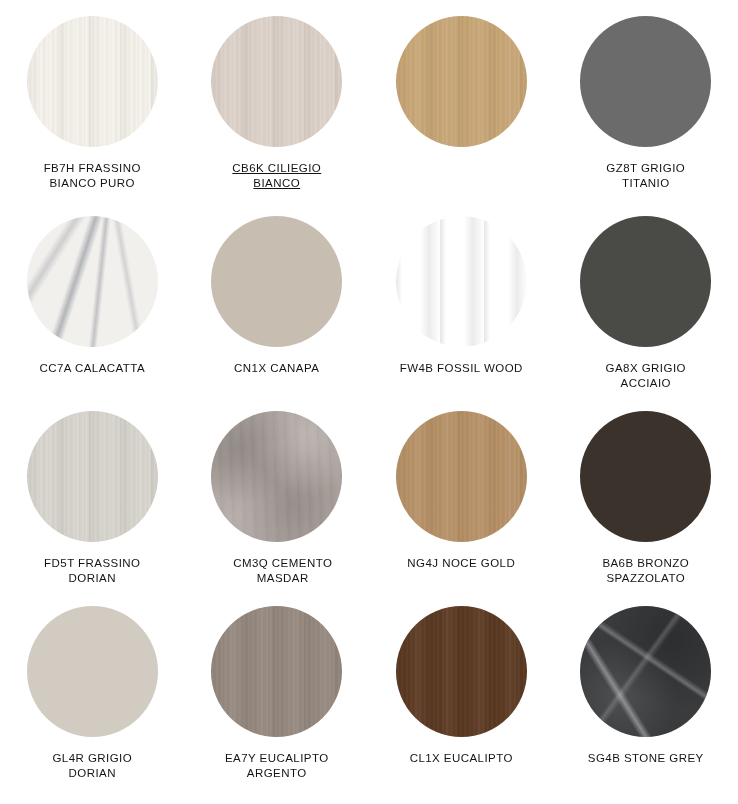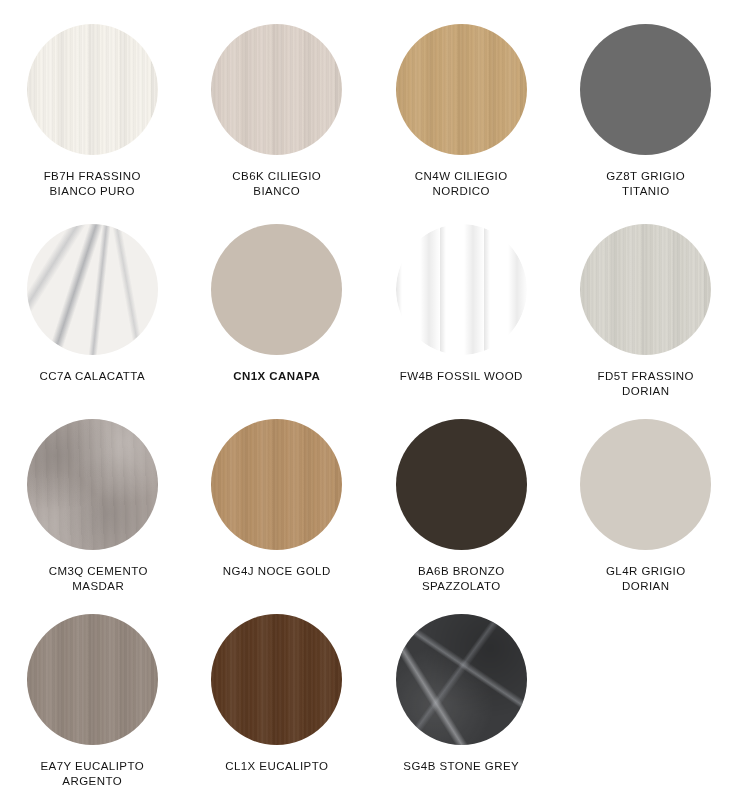--- a/index.html
+++ b/index.html
@@ -14,21 +14,21 @@
     font-family: "Liberation Sans", sans-serif;
     overflow: hidden;
   }
 
   #palette-grid {
     width: 738px;
     height: 804px;
     display: grid;
     grid-template-columns: repeat(4, 1fr);
     grid-template-rows: 200px 195px 195px 214px;
-    padding-top: 24px;
+    padding-top: 16px;
     border-radius: 19px;
   }
 
   .swatch-cell {
     display: flex;
     flex-direction: column;
     align-items: center;
   }
 
   .swatch-disc {
@@ -122,56 +122,61 @@
       <div class="swatch-disc" style="background: rgb(246, 243, 236);">
         <div class="tex grain-fine"></div>
       </div>
       <div class="swatch-label" style="color: rgb(20, 20, 20);">FB7H FRASSINO
 BIANCO PURO</div>
     </div>
     <div class="swatch-cell">
       <div class="swatch-disc" style="background: rgb(222, 211, 202);">
         <div class="tex grain-fine"></div>
       </div>
-      <div class="swatch-label" style="color: rgb(20, 20, 20);">CB6K CILIEGIO
+      <div class="swatch-label" style="color: rgb(20, 20, 20); text-decoration: underline;">CB6K CILIEGIO
 BIANCO</div>
     </div>
     <div class="swatch-cell">
       <div class="swatch-disc" style="background: rgb(201, 167, 119);">
         <div class="tex grain-fine"></div>
       </div>
-      <div class="swatch-label" style="color: rgb(20, 20, 20);">CN4W CILIEGIO
-NORDICO</div>
     </div>
     <div class="swatch-cell">
       <div class="swatch-disc" style="background: rgb(107, 107, 107);">
         <div class="tex solid-flat"></div>
       </div>
       <div class="swatch-label" style="color: rgb(20, 20, 20);">GZ8T GRIGIO
 TITANIO</div>
     </div>
     <div class="swatch-cell">
       <div class="swatch-disc" style="background: rgb(242, 240, 237);">
         <div class="tex marble-veins"></div>
       </div>
       <div class="swatch-label" style="color: rgb(20, 20, 20);">CC7A CALACATTA</div>
     </div>
     <div class="swatch-cell">
       <div class="swatch-disc" style="background: rgb(200, 189, 177);">
         <div class="tex solid-flat"></div>
       </div>
-      <div class="swatch-label" style="color: rgb(20, 20, 20); font-weight: bold;">CN1X CANAPA</div>
+      <div class="swatch-label" style="color: rgb(20, 20, 20);">CN1X CANAPA</div>
     </div>
     <div class="swatch-cell">
       <div class="swatch-disc">
         <div class="tex grain-broad"></div>
       </div>
       <div class="swatch-label" style="color: rgb(20, 20, 20);">FW4B FOSSIL WOOD</div>
     </div>
     <div class="swatch-cell">
+      <div class="swatch-disc" style="background: rgb(74, 74, 70);">
+        <div class="tex solid-flat"></div>
+      </div>
+      <div class="swatch-label" style="color: rgb(20, 20, 20);">GA8X GRIGIO
+ACCIAIO</div>
+    </div>
+    <div class="swatch-cell">
       <div class="swatch-disc" style="background: rgb(216, 214, 206);">
         <div class="tex grain-fine"></div>
       </div>
       <div class="swatch-label" style="color: rgb(20, 20, 20);">FD5T FRASSINO
 DORIAN</div>
     </div>
     <div class="swatch-cell">
       <div class="swatch-disc" style="background: rgb(169, 160, 155);">
         <div class="tex cement-mottle"></div>
       </div>

